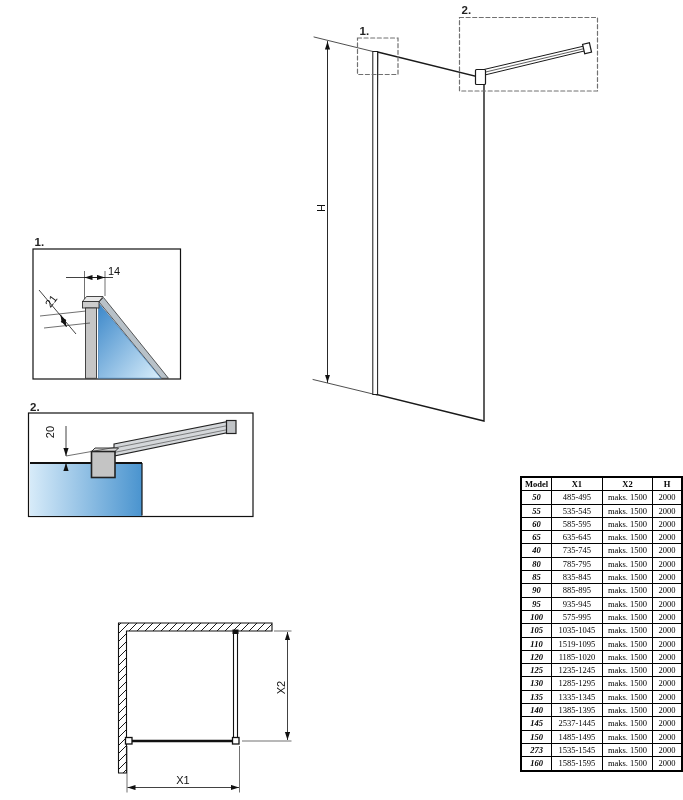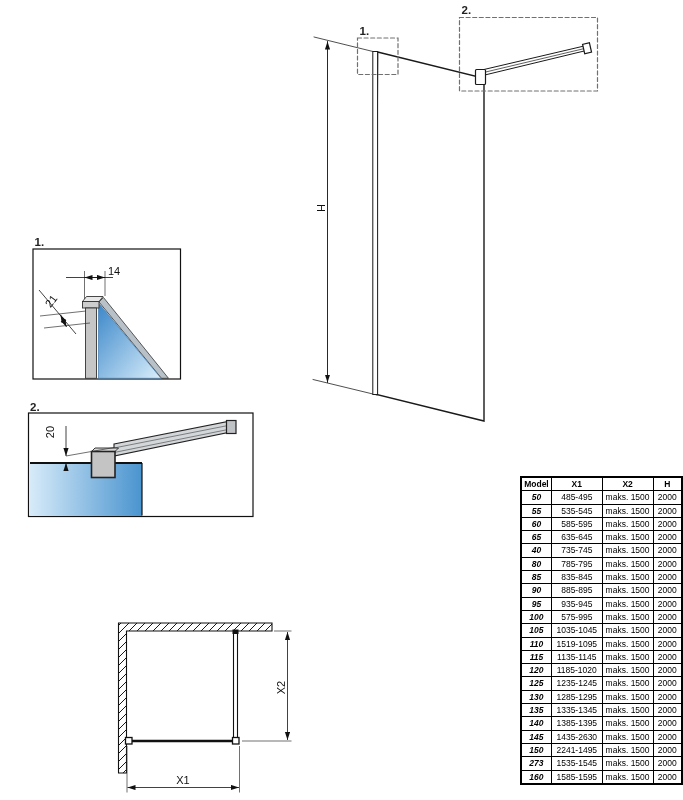--- a/index.html
+++ b/index.html
@@ -5,21 +5,21 @@
   html,body{margin:0;padding:0;background:#ffffff;}
   .page{position:relative;width:683px;height:800px;background:#fff;
         font-family:"Liberation Sans",sans-serif;overflow:hidden;}
   .page svg{position:absolute;left:0;top:0;display:block;}
 
   .dimtext{font-size:11px;fill:#111;font-family:"Liberation Sans",sans-serif;}
   .callout{font-size:11.5px;font-weight:bold;fill:#222;font-family:"Liberation Sans",sans-serif;}
 
   #spec-table{position:absolute;left:480px;top:476px;border-collapse:collapse;
               table-layout:fixed;border:2px solid #000;background:#fff;
-              font-family:Liberation Sans, sans-serif;font-size:8.5px;color:#000;margin-left:40px;}
+              font-family:Liberation Serif, serif;font-size:8.5px;color:#000;margin-left:40px;}
   #spec-table th,#spec-table td{border:1px solid #000;text-align:center;vertical-align:middle;
               padding:0;height:12.3px;line-height:12.3px;overflow:hidden;white-space:nowrap;}
   #spec-table th{font-weight:bold;}
   #spec-table td.model-cell{font-weight:bold;font-style:italic;}
 </style>
 </head>
 <body>
 
 <div class="page">
 
@@ -215,26 +215,20 @@
           <td class="value-cell">maks. 1500</td>
           <td class="value-cell">2000</td>
         </tr>
         <tr>
           <td class="model-cell">110</td>
           <td class="value-cell">1519-1095</td>
           <td class="value-cell">maks. 1500</td>
           <td class="value-cell">2000</td>
         </tr>
         <tr>
-          <td class="model-cell">115</td>
-          <td class="value-cell">1135-1145</td>
-          <td class="value-cell">maks. 1500</td>
-          <td class="value-cell">2000</td>
-        </tr>
-        <tr>
           <td class="model-cell">120</td>
           <td class="value-cell">1185-1020</td>
           <td class="value-cell">maks. 1500</td>
           <td class="value-cell">2000</td>
         </tr>
         <tr>
           <td class="model-cell">125</td>
           <td class="value-cell">1235-1245</td>
           <td class="value-cell">maks. 1500</td>
           <td class="value-cell">2000</td>
@@ -252,27 +246,27 @@
           <td class="value-cell">2000</td>
         </tr>
         <tr>
           <td class="model-cell">140</td>
           <td class="value-cell">1385-1395</td>
           <td class="value-cell">maks. 1500</td>
           <td class="value-cell">2000</td>
         </tr>
         <tr>
           <td class="model-cell">145</td>
-          <td class="value-cell">1435-2630</td>
+          <td class="value-cell">2537-1445</td>
           <td class="value-cell">maks. 1500</td>
           <td class="value-cell">2000</td>
         </tr>
         <tr>
           <td class="model-cell">150</td>
-          <td class="value-cell">2241-1495</td>
+          <td class="value-cell">1485-1495</td>
           <td class="value-cell">maks. 1500</td>
           <td class="value-cell">2000</td>
         </tr>
         <tr>
           <td class="model-cell">273</td>
           <td class="value-cell">1535-1545</td>
           <td class="value-cell">maks. 1500</td>
           <td class="value-cell">2000</td>
         </tr>
         <tr>

